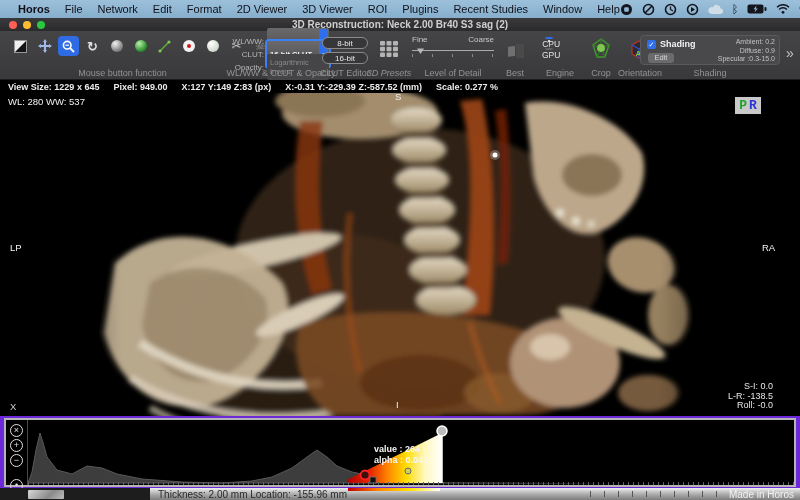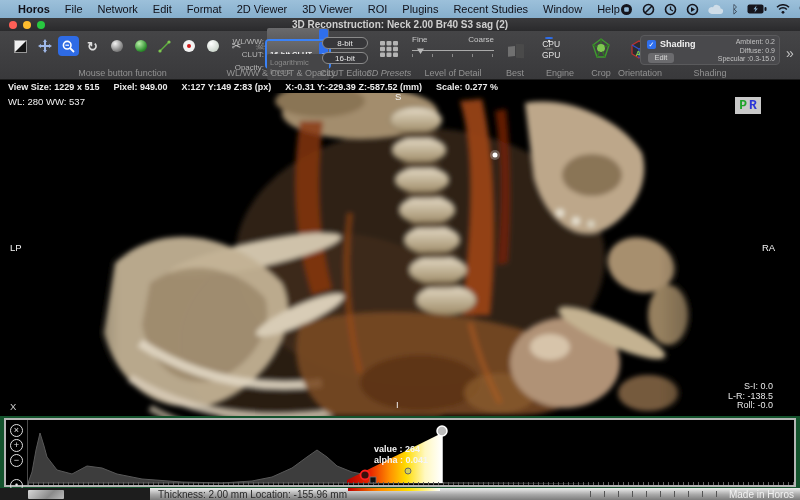--- a/index.html
+++ b/index.html
@@ -1,18 +1,18 @@
 <!DOCTYPE html>
 <html><head>
 <meta charset="utf-8">
 <style>
   * { box-sizing: border-box; margin: 0; padding: 0; }
   html,body { width:800px; height:500px; overflow:hidden; background:#000;
     font-family:"Liberation Sans", sans-serif; }
-  #screen { position:relative; width:800px; height:500px; background:#14532d; }
+  #screen { position:relative; width:800px; height:500px; background:#6d28d9; }
 
   
   #menubar { position:absolute; left:0; top:0; width:800px; height:18px;
     background:linear-gradient(180deg,#9cc0da,#86afcd); display:flex; align-items:center;
     font-size:11px; color:#101018; }
   #menubar .menus { display:flex; gap:15px; padding-left:18px; align-items:center; }
   #menubar .menus span { white-space:nowrap; }
   #menubar .menus span:first-child { font-weight:bold; }
   #menubar .status { margin-left:auto; display:flex; align-items:center; gap:9px; padding-right:8px; }
   #menubar .status svg { display:block; }
@@ -351,21 +351,21 @@
         <span>Diffuse: 0.9</span><br>
         <span>Specular :0.3-15.0</span>
       </span>
     </div>
     <span class="seclabel" style="left:640px;width:140px;">Shading</span>
 
     <span id="overflow-btn">»</span>
   </div>
 
   <div id="infobar">
-    <span>View Size: 1229 x 515</span>
+    <span>View Size: 1229 x 645</span>
     <span>Pixel: 949.00</span>
     <span>X:127 Y:149 Z:83 (px)</span>
     <span>X:-0.31 Y:-229.39 Z:-587.52 (mm)</span>
     <span>Scale: 0.277 %</span>
   </div>
 
   <div id="viewport">
     <svg width="800" height="323" viewBox="0 0 800 323">
       <defs>
         <filter id="soft" x="-20%" y="-20%" width="140%" height="140%">

